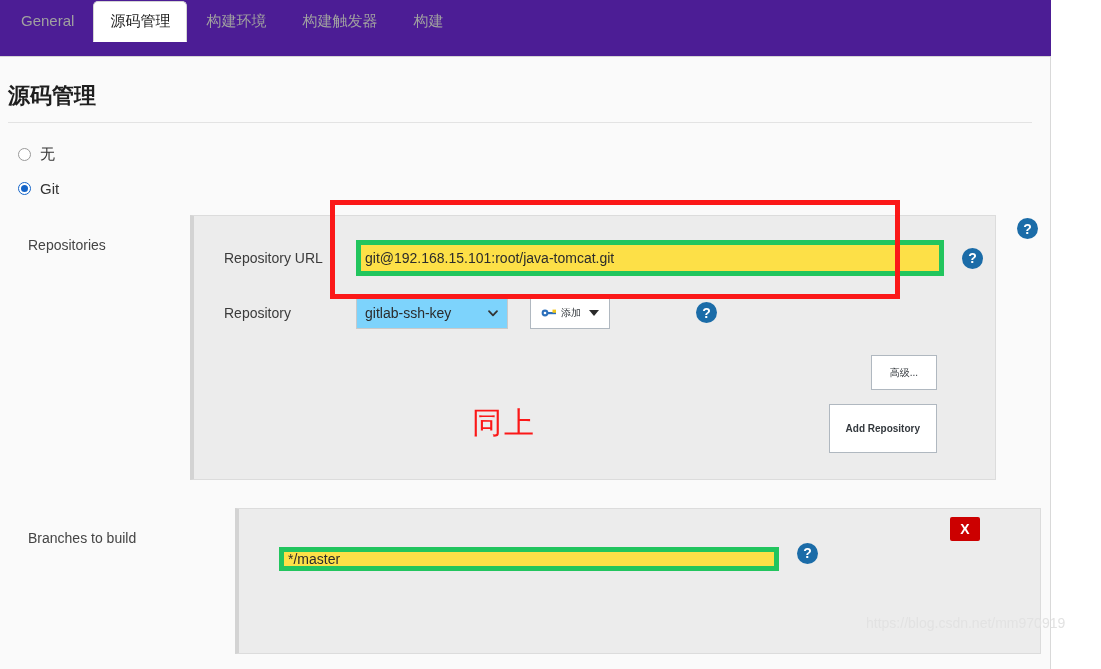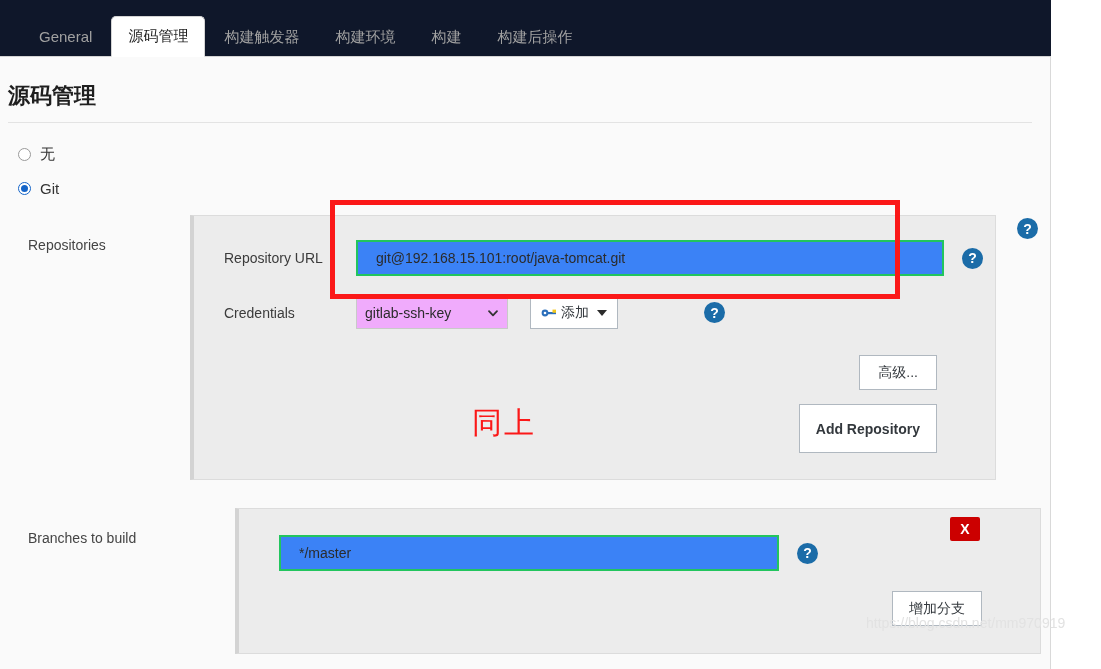--- a/index.html
+++ b/index.html
@@ -16,26 +16,26 @@
     overflow: hidden;
     position: relative;
   }
 
   
   .tabbar {
     position: absolute;
     left: 0; top: 0;
     width: 1051px;
     height: 57px;
-    background: #0f172a;
+    background: #4c1d95;
     border-bottom: 1px solid #d4d4d4;
     box-sizing: border-box;
     display: flex;
-    align-items: flex-end;
-    padding-left: 22px;
+    align-items: flex-start;
+    padding-left: 4px;
   }
   .tab {
     font-size: 15px;
     color: #a0a0a0;
     padding: 9px 16px 10px 16px;
     margin-right: 2px;
     border: 1px solid transparent;
     border-bottom: none;
     box-sizing: border-box;
     line-height: 20px;
@@ -151,31 +151,31 @@
     display: flex;
     align-items: center;
     padding-left: 30px;
   }
   .field-label {
     font-size: 14px;
     color: #3b3b3b;
     white-space: nowrap;
   }
   .text-input {
-    background: #3b82f6;
-    border: 2px solid #22c55e;
+    background: #fde047;
+    border: 5px solid #22c55e;
     box-sizing: border-box;
     font-family: "Liberation Sans", "DejaVu Sans", sans-serif;
     font-size: 14px;
     color: #2b2b2b;
-    padding: 0 18px;
+    padding: 0 4px;
     outline: none;
   }
   .select {
-    background: #f0abfc;
+    background: #7dd3fc;
     border: 1px solid #c9c9c9;
     box-sizing: border-box;
     font-size: 14px;
     color: #2b2b2b;
     height: 32px;
     display: flex;
     align-items: center;
     padding: 0 8px;
     justify-content: space-between;
     cursor: pointer;
@@ -185,21 +185,21 @@
     flex: none;
     margin-left: 8px;
   }
 
   
   .btn {
     background: #ffffff;
     border: 1px solid #b0b8c0;
     border-radius: 0;
     font-family: "Liberation Sans", "DejaVu Sans", sans-serif;
-    font-size: 14px;
+    font-size: 10px;
     color: #33383d;
     display: inline-flex;
     align-items: center;
     justify-content: center;
     cursor: pointer;
     box-sizing: border-box;
     white-space: nowrap;
   }
   .btn.bold { font-weight: bold; }
   .btn-add-cred {
@@ -272,24 +272,23 @@
     z-index: 30;
     white-space: nowrap;
   }
 </style>
 </head>
 <body>
 
 <div class="tabbar">
   <div class="tab">General</div>
   <div class="tab active">源码管理</div>
+  <div class="tab">构建环境</div>
   <div class="tab">构建触发器</div>
-  <div class="tab">构建环境</div>
   <div class="tab">构建</div>
-  <div class="tab">构建后操作</div>
 </div>
 
 <div class="page">
 
   <h1 class="page-title">源码管理</h1>
   <div class="title-rule"></div>
 
   <div class="radio-group">
     <div class="radio-row">
       <span class="radio"></span>
@@ -306,21 +305,21 @@
 
     <div class="panel repos">
 
       <div class="field-row" style="padding-top:24px;border-radius:18px;">
         <div class="field-label" style="width:120px;">Repository URL</div>
         <input class="text-input" style="width: 588px; height: 36px; margin-left: 12px;" value="git@192.168.15.101:root/java-tomcat.git">
         <div class="help" style="margin-left:18px;">?</div>
       </div>
 
       <div class="field-row" style="padding-top:20px;">
-        <div class="field-label" style="width:120px;">Credentials</div>
+        <div class="field-label" style="width:120px;">Repository</div>
         <div class="select" style="width:152px;margin-left:12px;">
           <span>gitlab-ssh-key</span>
           <svg class="chevron" viewBox="0 0 12 12">
             <path d="M2 4.2 L6 8.4 L10 4.2" fill="none" stroke="#333" stroke-width="1.8" stroke-linecap="round" stroke-linejoin="round"></path>
           </svg>
         </div>
 
         <button class="btn btn-add-cred" style="margin-left:22px;">
           <svg class="key-icon" viewBox="0 0 16 12">
             <circle cx="4" cy="6" r="3.4" fill="#2c6fbb"></circle>
@@ -346,27 +345,24 @@
   </div>
 
   <div class="section" style="margin-top:28px;gap:45px;">
     <div class="section-label">Branches to build</div>
 
     <div class="panel branches">
 
       <div class="del-x" style="position:absolute;right:60px;top:8px;">X</div>
 
       <div class="field-row" style="padding-top:26px;">
-        <input class="text-input" style="width: 500px; height: 36px; margin-left: 10px;" value="*/master">
+        <input class="text-input" style="width: 500px; height: 24px; margin-left: 10px; margin-top: 12px;" value="*/master">
         <div class="help" style="margin-left:18px;">?</div>
       </div>
 
-      <div style="display:flex;justify-content:flex-end;padding-right:58px;padding-top:20px;">
-        <button class="btn" style="height:35px;padding:0 16px;">增加分支</button>
-      </div>
     </div>
   </div>
 
   <div class="help" style="position:absolute;right:12px;top:161px;">?</div>
 </div>
 
 <div class="anno-rect" style="left:330px;top:200px;width:570px;height:99px;"></div>
 <div class="anno-text" style="left:472px;top:403px;">同上</div>
 
 <div class="watermark" style="left:866px;top:615px;">https://blog.csdn.net/mm970919</div>

